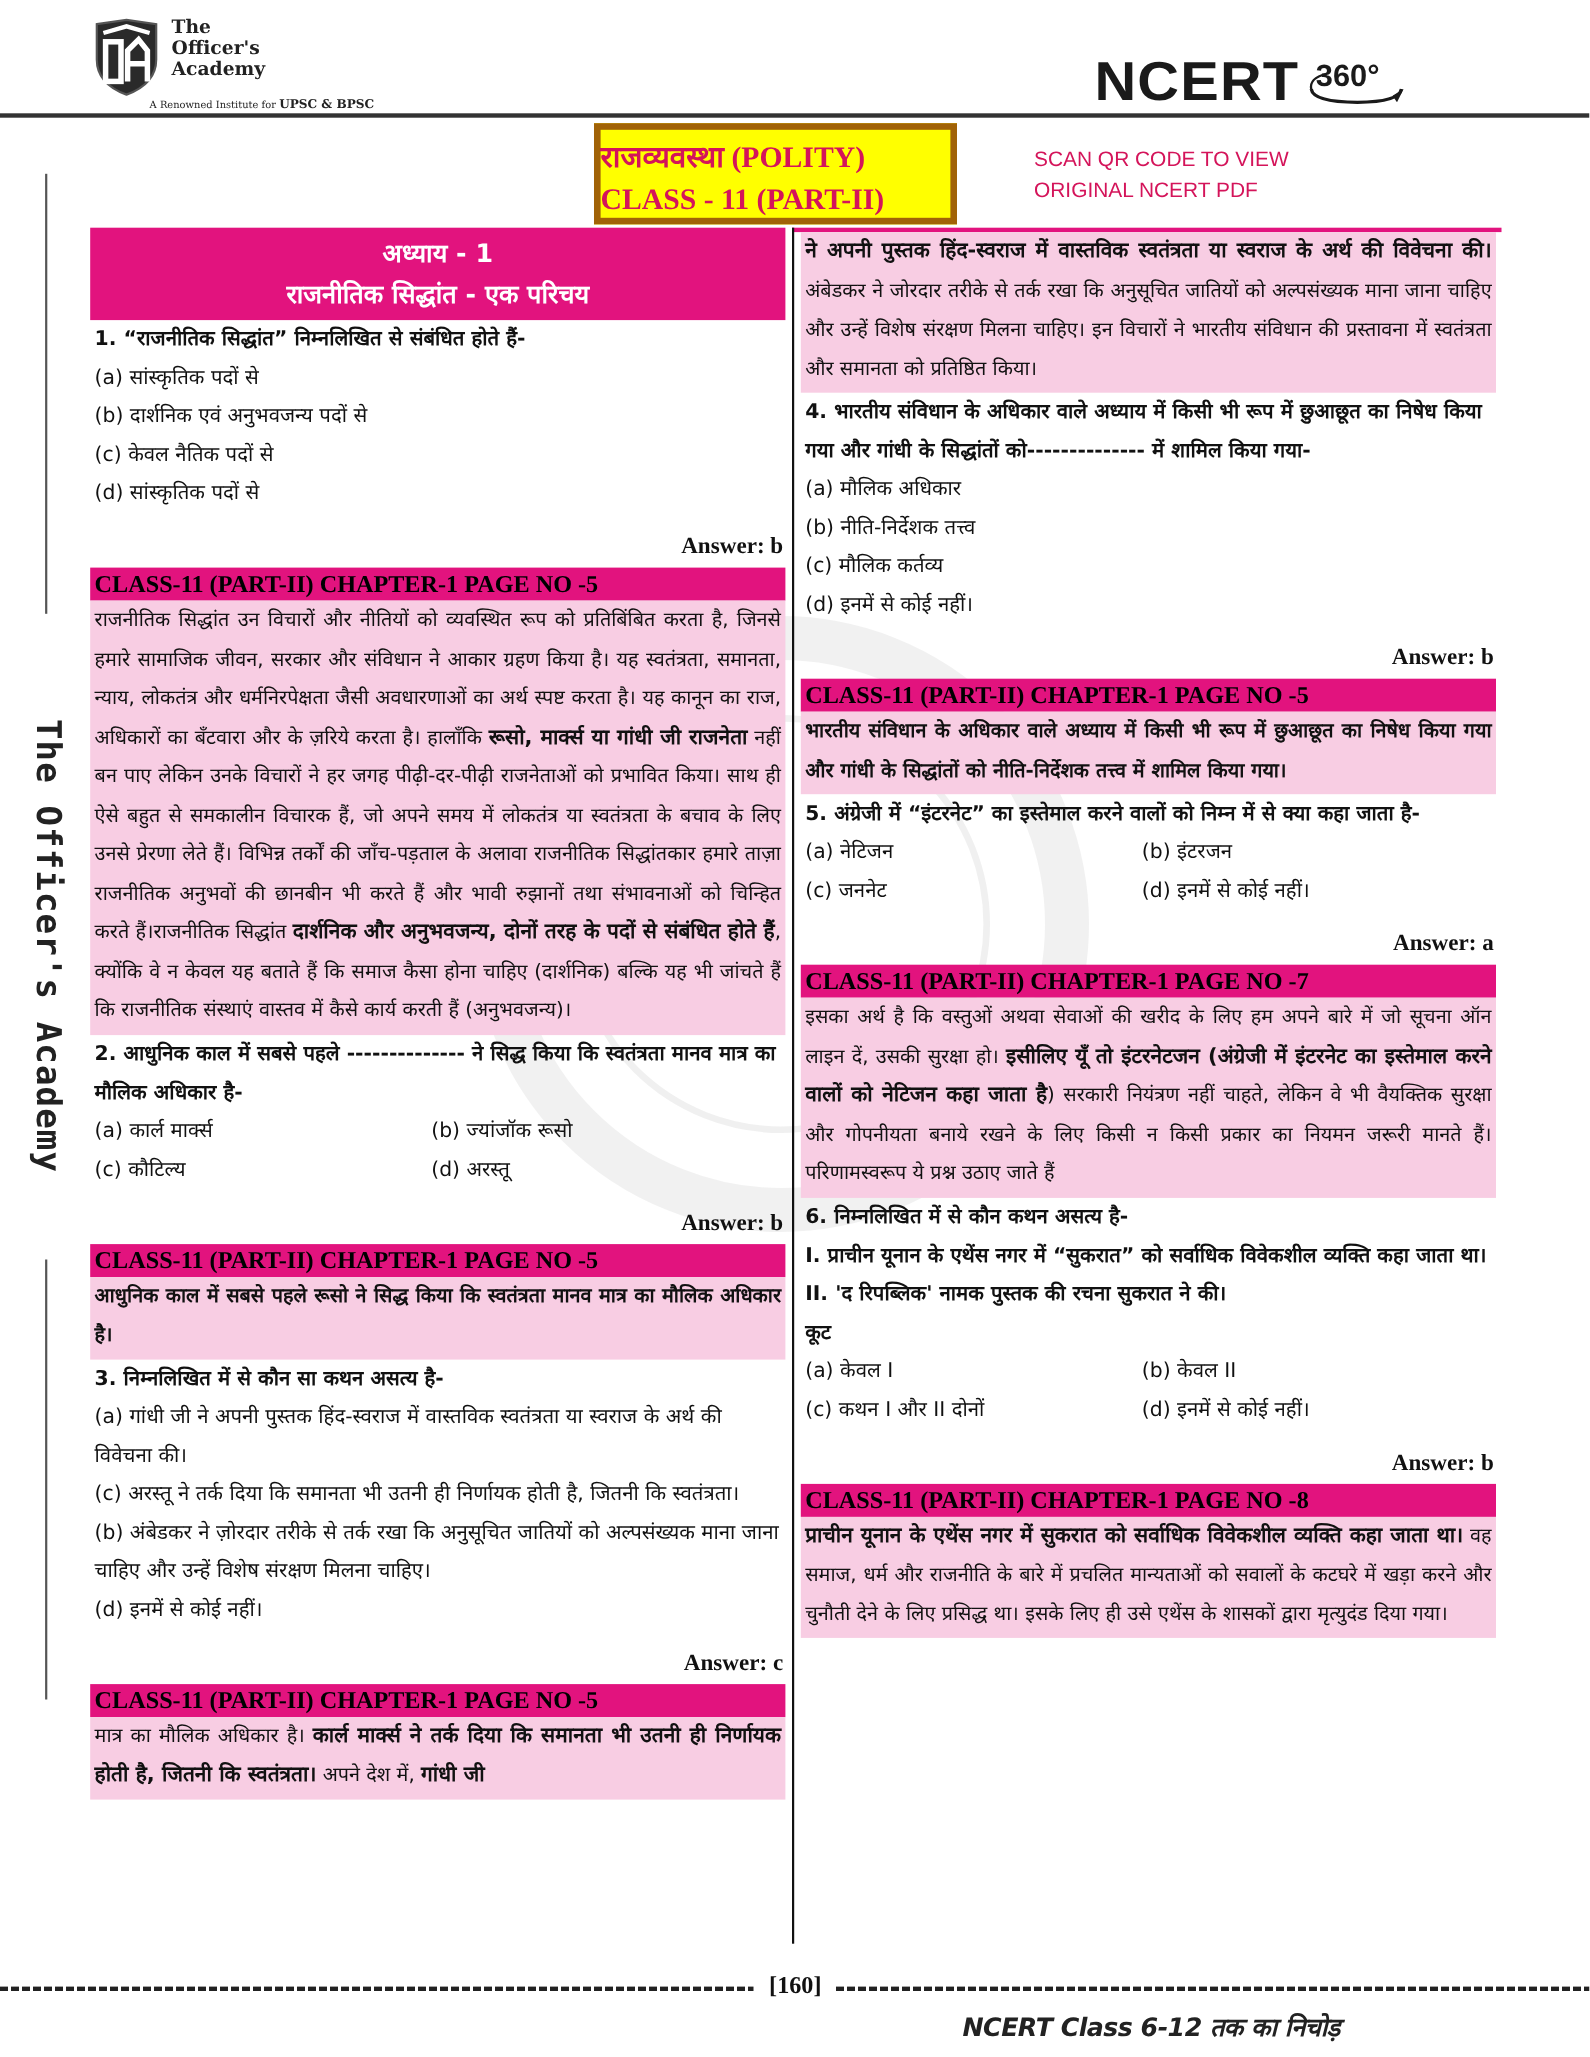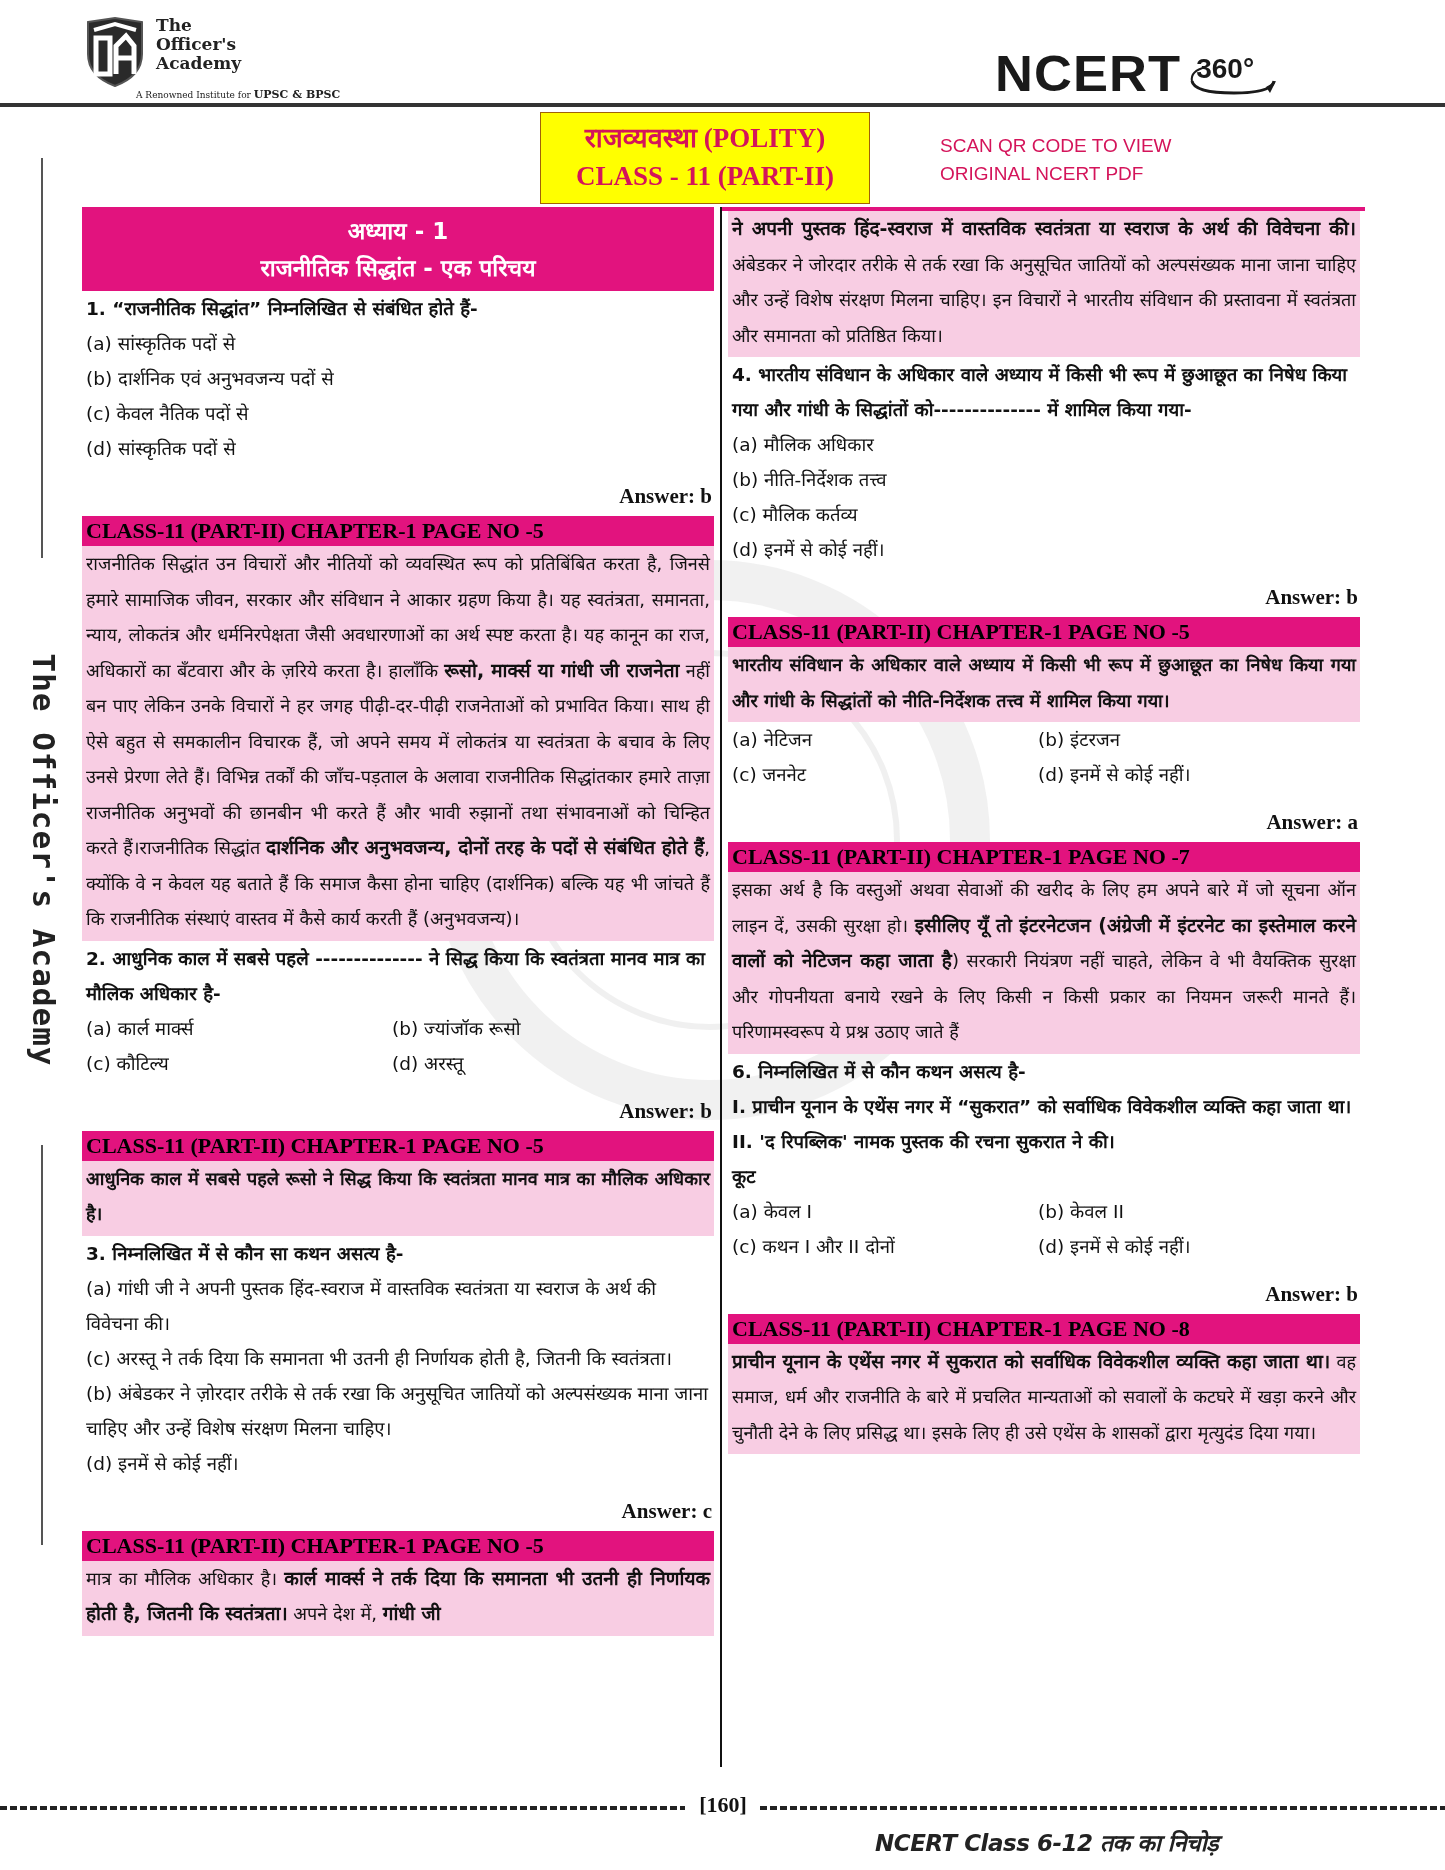--- a/index.html
+++ b/index.html
@@ -13,21 +13,21 @@
   .logo-tag { position: absolute; left: 52px; top: 76px; font-family: "DejaVu Serif", serif; font-size: 9px; color: #222; white-space: nowrap; }
   .logo-tag b { font-size: 11px; }
 
   .ncert-logo { position: absolute; left: 995px; top: 44px; height: 60px; display: flex; align-items: center; }
   .ncert-word { font-family: "Liberation Sans", sans-serif; font-weight: bold; font-size: 50px; letter-spacing: 1px; color: #1a1a1a; transform: scaleX(1.05); transform-origin: left; }
   .ncert-360 { position: relative; margin-left: 14px; width: 95px; height: 50px; }
   .ncert-360 span { position: absolute; left: 10px; top: 4px; font-family: "Liberation Sans", sans-serif; font-weight: bold; font-size: 28px; color: #1a1a1a; }
 
   .header-rule { position: absolute; left: 0; top: 103px; width: 1445px; height: 4px; background: #333; }
 
-  .title-box { position: absolute; left: 540px; top: 112px; width: 330px; height: 92px; background: #ffff00; border: 1px solid #a16207; text-align: center; }
+  .title-box { position: absolute; left: 540px; top: 112px; width: 330px; height: 92px; background: #ffff00; border: 6px solid #a16207; text-align: left; }
   .title-line1 { font-family: "Liberation Serif", serif; font-weight: bold; font-size: 27px; color: #d4145a; margin-top: 6px; line-height: 38px; }
   .title-line2 { font-family: "Liberation Serif", serif; font-weight: bold; font-size: 27px; color: #d4145a; line-height: 38px; }
 
   .qr-note { position: absolute; left: 940px; top: 132px; font-family: "Liberation Sans", sans-serif; font-size: 19px; line-height: 28px; color: #d4145a; }
 
   .pink-rule { position: absolute; left: 720px; top: 207px; width: 645px; height: 4px; background: #e2137e; }
 
   
   .side-line-top { position: absolute; left: 41px; top: 158px; width: 2px; height: 400px; background: #555; }
   .side-line-bot { position: absolute; left: 41px; top: 1145px; width: 2px; height: 400px; background: #555; }
@@ -173,20 +173,21 @@
     <div class="opt">(a) मौलिक अधिकार</div>
     <div class="opt">(b) नीति-निर्देशक तत्त्व</div>
     <div class="opt">(c) मौलिक कर्तव्य</div>
     <div class="opt">(d) इनमें से कोई नहीं।</div>
     <div class="answer">Answer: b</div>
     <div class="ref-head">CLASS-11 (PART-II) CHAPTER-1 PAGE NO -5</div>
     <div class="ref-body bold-all">भारतीय संविधान के अधिकार वाले अध्याय में किसी भी रूप में छुआछूत का निषेध किया गया और गांधी के सिद्धांतों को नीति-निर्देशक तत्त्व में शामिल किया गया।</div>
   </div>
 
   <div>
+    <div class="q">5. अंग्रेजी में “इंटरनेट” का इस्तेमाल करने वालों को निम्न में से क्या कहा जाता है-</div>
     <div class="opt-grid">
       <div class="opt">(a) नेटिजन</div>
       <div class="opt">(b) इंटरजन</div>
       <div class="opt">(c) जननेट</div>
       <div class="opt">(d) इनमें से कोई नहीं।</div>
     </div>
     <div class="answer">Answer: a</div>
     <div class="ref-head">CLASS-11 (PART-II) CHAPTER-1 PAGE NO -7</div>
     <div class="ref-body"><span>इसका अर्थ है कि वस्तुओं अथवा सेवाओं की खरीद के लिए हम अपने बारे में जो सूचना ऑन लाइन दें, उसकी सुरक्षा हो। </span><b>इसीलिए यूँ तो इंटरनेटजन (अंग्रेजी में इंटरनेट का इस्तेमाल करने वालों को नेटिजन कहा जाता है</b><span>) सरकारी नियंत्रण नहीं चाहते, लेकिन वे भी वैयक्तिक सुरक्षा और गोपनीयता बनाये रखने के लिए किसी न किसी प्रकार का नियमन जरूरी मानते हैं। परिणामस्वरूप ये प्रश्न उठाए जाते हैं</span></div>
   </div>

